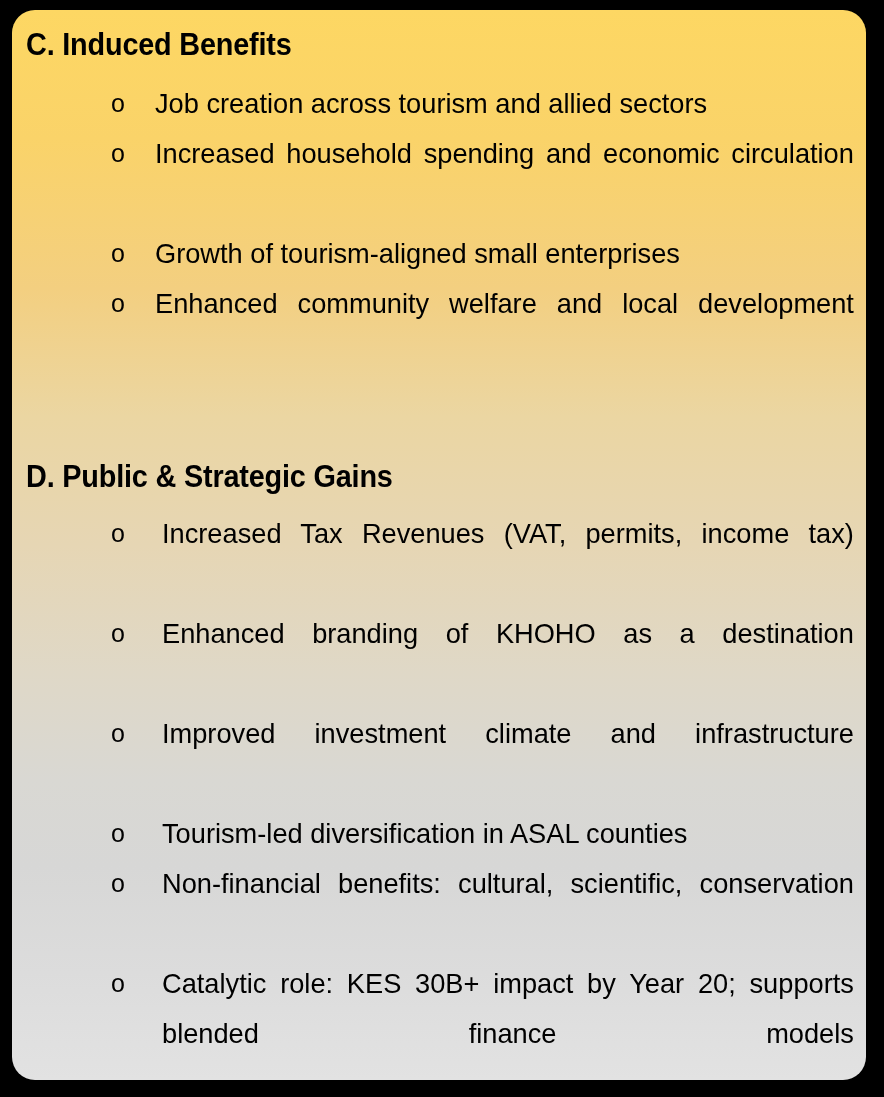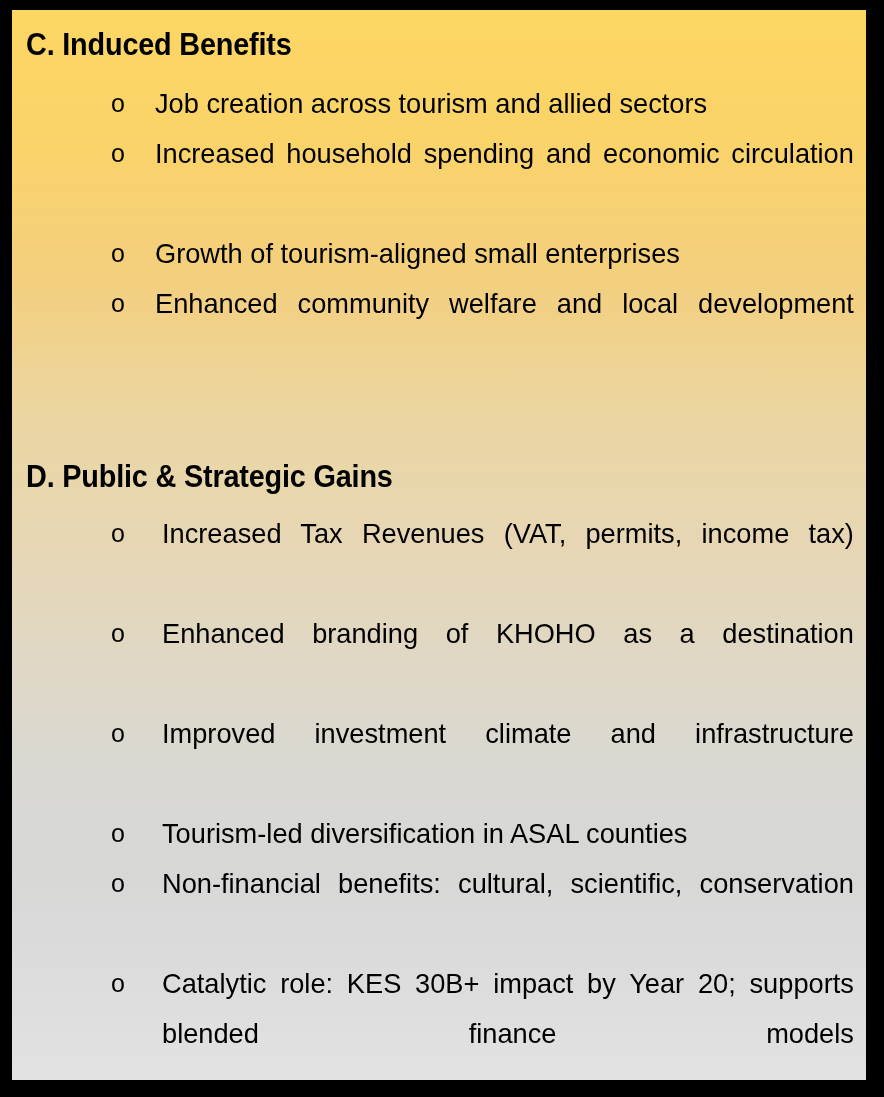--- a/index.html
+++ b/index.html
@@ -38,20 +38,21 @@
       #EBD6A2 38%,
       #E6D6B4 50%,
       #DFD8C7 62%,
       #D9D8D3 72%,
       #D7D7D6 80%,
       #DCDCDC 90%,
       #E2E2E2 100%
     );
     box-sizing: border-box;
     overflow: hidden;
+    border-radius: 23px;
   }
 
   .section-heading {
     font-family: "Liberation Sans Narrow", "Liberation Sans", sans-serif;
     font-weight: bold;
     font-size: 31px;
     line-height: 38px;
     color: #000000;
     letter-spacing: -0.2px;
     transform: scaleX(0.93);

